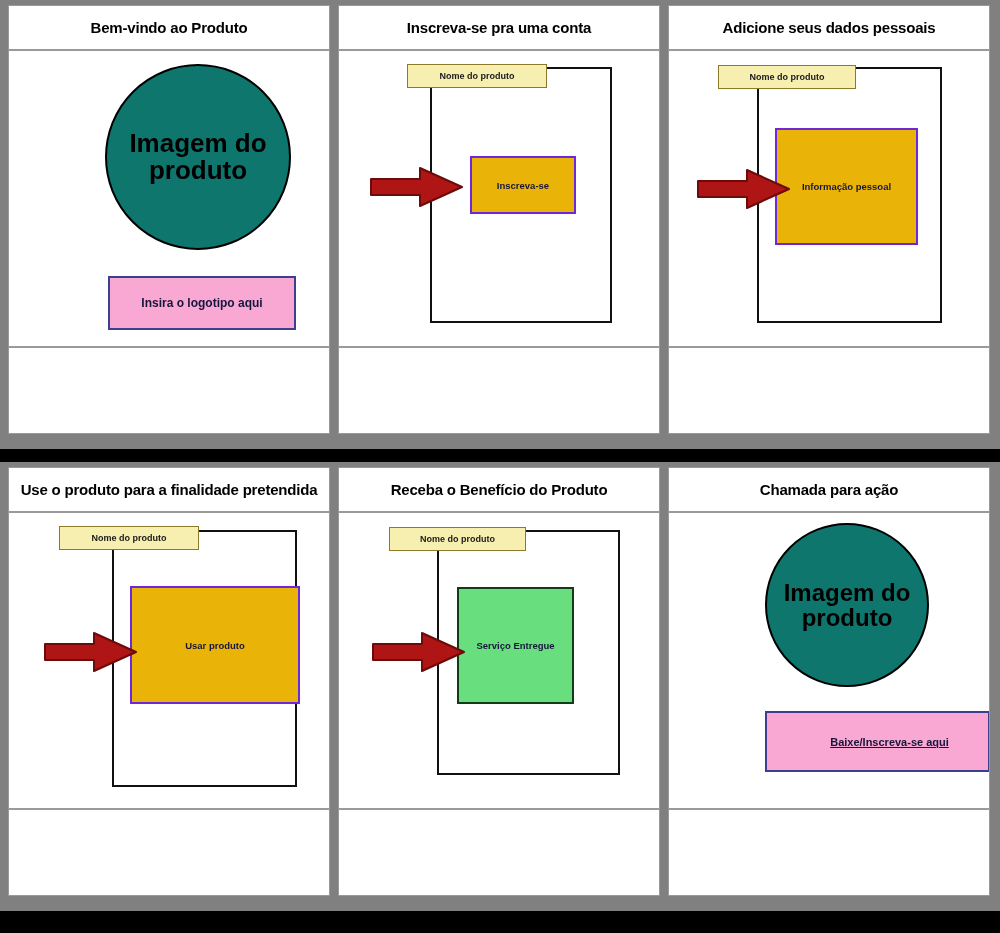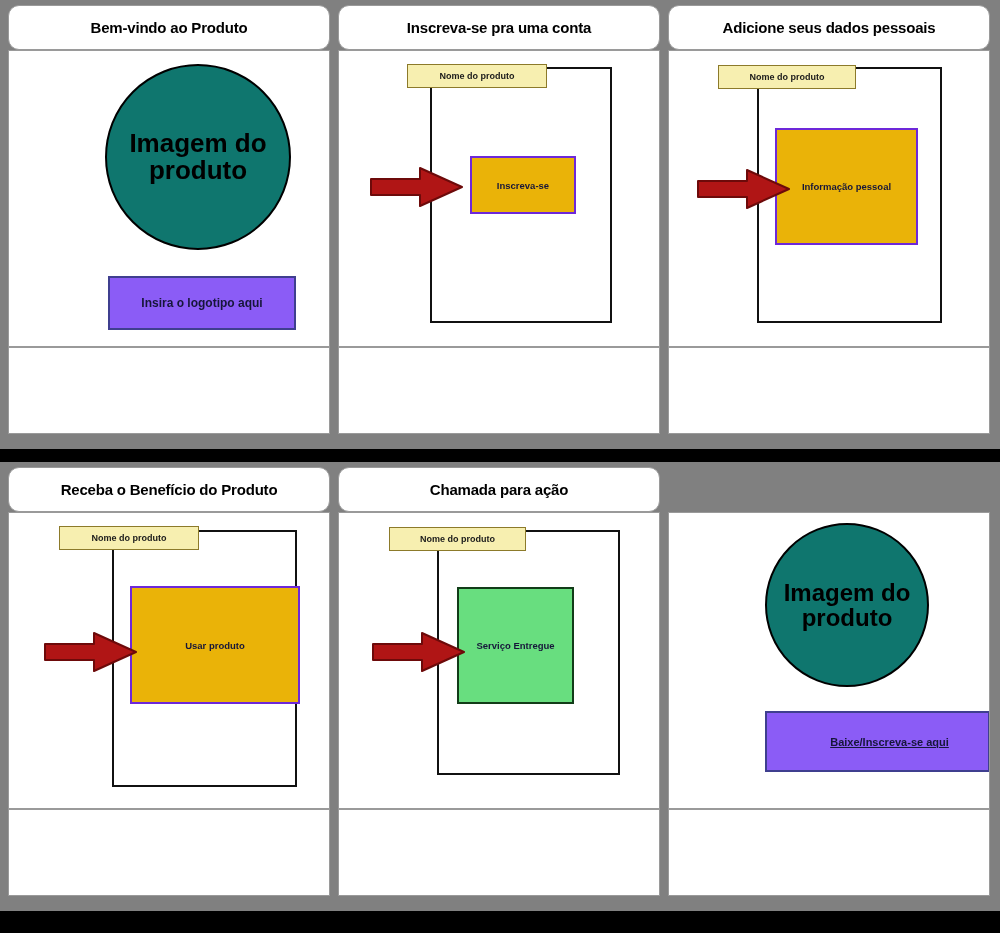--- a/index.html
+++ b/index.html
@@ -47,21 +47,20 @@
     overflow:hidden;
   }
   .cell-1{width:322px;margin-left:8px;}
   .cell-2{width:322px;margin-left:8px;}
   .cell-3{width:322px;margin-left:8px;margin-right:8px;}
 
   .title-cell{
     display:flex;align-items:center;justify-content:center;
     font-size:15px;font-weight:bold;color:#000;
     letter-spacing:-0.2px;
-    border-radius:11px;
   }
 
   
   .scene{
     width:100%;height:100%;
     position:relative;
     margin-left:28px;
   }
 
   
@@ -75,21 +74,21 @@
     font-weight:bold;
     color:#000;
     line-height:1.05;
   }
   .circle-a{left:68px;top:13px;width:182px;height:182px;font-size:26px;}
   .circle-b{left:68px;top:10px;width:160px;height:160px;font-size:24px;}
 
   
   .bluebox{
     position:absolute;
-    background:#8b5cf6;
+    background:#f9a8d4;
     border:2px solid #3f3f8f;
     display:flex;align-items:center;justify-content:center;
     font-size:12px;font-weight:bold;color:#16163a;
     text-align:center;
   }
   .logo-box{left:71px;top:225px;width:184px;height:50px;}
   .cta-box{left:68px;top:198px;width:197px;height:57px;padding-left:24px;}
   .cta-box span{text-decoration:underline;font-size:11px;}
 
   
@@ -192,20 +191,21 @@
     <div class="strip strip-caption">
       <div class="cell cell-1"></div>
       <div class="cell cell-2"></div>
       <div class="cell cell-3"></div>
     </div>
   </div>
 
   <div class="row row-2">
 
     <div class="strip strip-title">
+      <div class="cell cell-1 title-cell">Use o produto para a finalidade pretendida</div>
       <div class="cell cell-2 title-cell">Receba o Benefício do Produto</div>
       <div class="cell cell-3 title-cell">Chamada para ação</div>
     </div>
 
     <div class="strip strip-scene">
 
       <div class="cell cell-1">
         <div class="scene">
           <div class="frame frame-p4"></div>
           <div class="namebar name-p4">Nome do produto</div>

